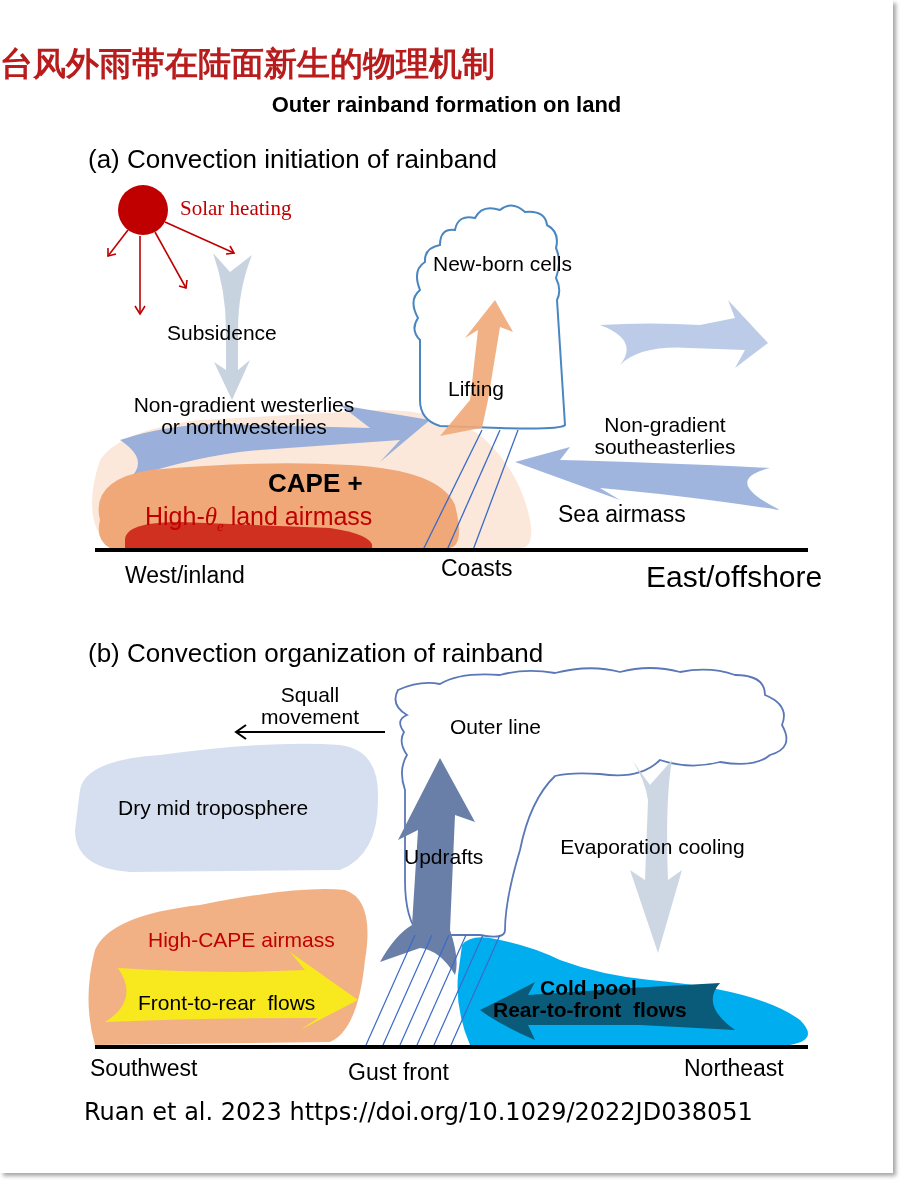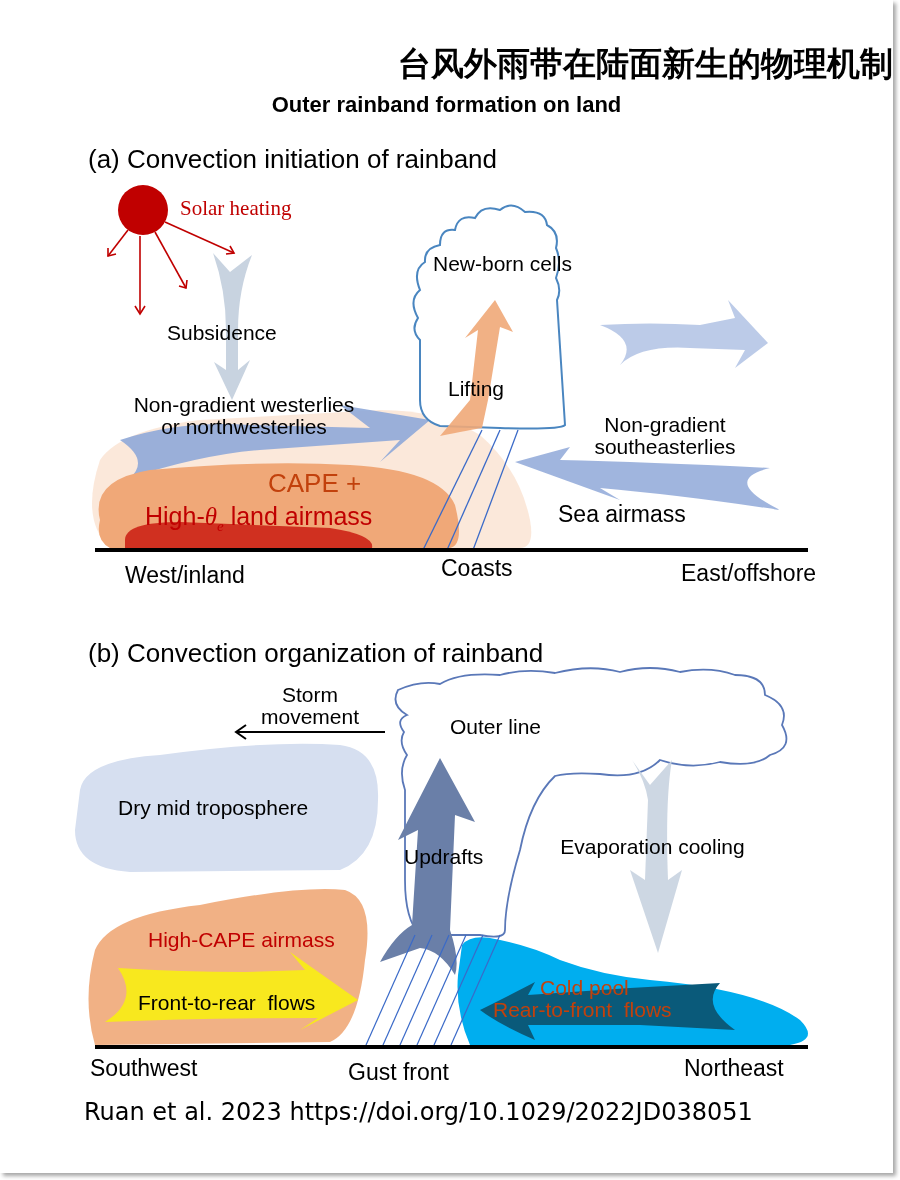--- a/index.html
+++ b/index.html
@@ -1,25 +1,25 @@
 <!DOCTYPE html>
 <html><head>
 <meta charset="utf-8">
 <style>
   html,body{margin:0;padding:0;background:#ffffff;}
   body{width:900px;height:1180px;position:relative;overflow:hidden;font-family:"Liberation Sans",sans-serif;}
   .page{position:absolute;left:0;top:0;width:893px;height:1173px;background:#fff;box-shadow:3px 3px 4px rgba(0,0,0,0.35);}
-  .title-cn{position:absolute;left:0;width:893px;top:42px;text-align:right;font-family:"DejaVu Sans",sans-serif;font-weight:bold;font-size:33px;color:#000000;letter-spacing:0px;}
+  .title-cn{position:absolute;left:0;width:893px;top:42px;text-align:left;font-family:"DejaVu Sans",sans-serif;font-weight:bold;font-size:33px;color:#b91c1c;letter-spacing:0px;}
   .title-en{position:absolute;left:0;width:893px;top:92px;text-align:center;font-family:"Liberation Sans",sans-serif;font-weight:bold;font-size:22px;color:#000;}
   .panel-label{position:absolute;font-size:26px;color:#000;}
   svg.diagram{position:absolute;left:0;top:0;}
   .lbl{position:absolute;font-size:21px;color:#000;white-space:nowrap;line-height:1.05;}
   .center{text-align:center;}
   .red{color:#c00000;}
-  .white{color:#c2410c;}
+  .white{color:#000000;font-weight:bold;}
   .citation{position:absolute;left:84px;top:1098px;font-family:"DejaVu Sans",sans-serif;font-size:24px;color:#000;white-space:nowrap;}
 </style>
 </head>
 <body>
 
 <div class="page"></div>
 
 <div class="title-cn">台风外雨带在陆面新生的物理机制</div>
 <div class="title-en">Outer rainband formation on land</div>
 
@@ -108,25 +108,25 @@
 </div>
 <div class="lbl center" style="left:580px;top:414px;width:170px;">
   <div>Non-gradient</div>
   <div>southeasterlies</div>
 </div>
 <div class="lbl white" style="left:268px;top:470px;font-size:26px;">CAPE +</div>
 <div class="lbl red" style="left:145px;top:497px;font-size:25px;margin-top:6px;"><span>High-</span><i style="font-family:'Liberation Serif',serif;">θ</i><sub style="font-size:15px;font-family:'Liberation Serif',serif;font-style:italic;">e</sub><span> land airmass</span></div>
 <div class="lbl" style="left:558px;top:502px;font-size:23px;">Sea airmass</div>
 <div class="lbl" style="left:125px;top:563px;font-size:23px;">West/inland</div>
 <div class="lbl" style="left:441px;top:556px;font-size:23px;">Coasts</div>
-<div class="lbl" style="left:681px;top:561px;font-size:23px;">East/offshore</div>
+<div class="lbl" style="left:646px;top:561px;font-size:30px;">East/offshore</div>
 
 <div class="panel-label" style="left:88px;top:638px;">(b) Convection organization of rainband</div>
 <div class="lbl center" style="left:250px;top:684px;width:120px;">
-  <div>Storm</div>
+  <div>Squall</div>
   <div>movement</div>
 </div>
 <div class="lbl" style="left:450px;top:716px;">Outer line</div>
 <div class="lbl" style="left:118px;top:797px;">Dry mid troposphere</div>
 <div class="lbl" style="left:404px;top:846px;">Updrafts</div>
 <div class="lbl center" style="left:540px;top:836px;width:225px;">
   <div>Evaporation cooling</div>
 </div>
 <div class="lbl red" style="left:148px;top:929px;">High-CAPE airmass</div>
 <div class="lbl" style="left:138px;top:992px;white-space:pre;">Front-to-rear  flows</div>

